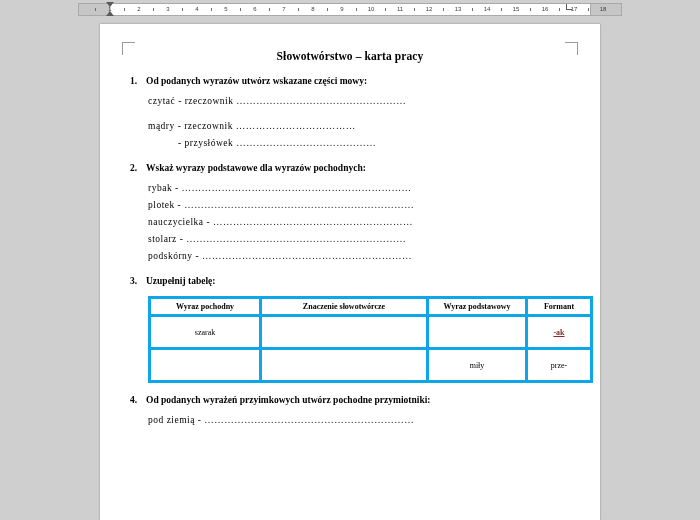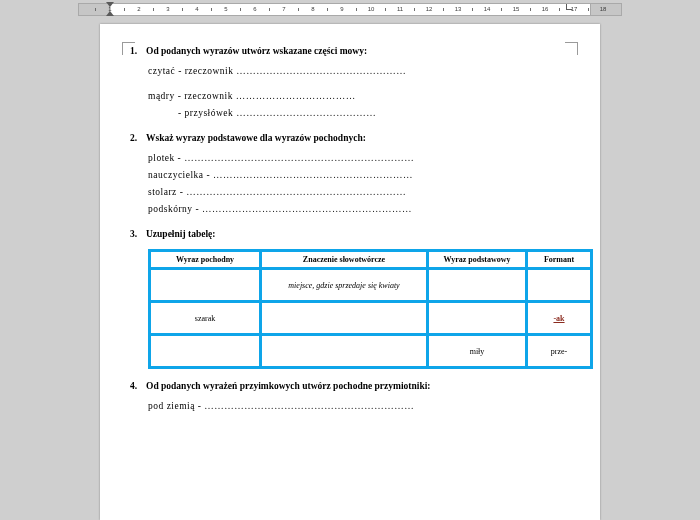--- a/index.html
+++ b/index.html
@@ -229,36 +229,38 @@
   <div class="indent-marker indent-bottom" style="left:106px"></div>
   <div class="tab-stop" style="left:566px"></div>
 </div>
 
 <div class="page">
   <div class="corner tl"></div>
   <div class="corner tr"></div>
 
   <div class="doc">
 
+    <div class="doc-title">Słowotwórstwo – karta pracy</div>
 
     <div class="task">
       <span class="task-num">1.</span>
       <span class="task-text">Od podanych wyrazów utwórz wskazane części mowy:</span>
     </div>
     <div class="line-item dots">czytać - rzeczownik ……………………………………………</div>
     <div class="gap-sm"></div>
     <div class="line-item dots">mądry - rzeczownik ………………………………</div>
     <div class="line-item indent dots">- przysłówek ……………………………………</div>
 
     <div class="gap-sm"></div>
 
     <div class="task">
       <span class="task-num">2.</span>
       <span class="task-text">Wskaż wyrazy podstawowe dla wyrazów pochodnych:</span>
     </div>
+    <div class="line-item dots">rybak - ……………………………………………………………</div>
     <div class="line-item dots">plotek - ……………………………………………………………</div>
     <div class="line-item dots">nauczycielka - ……………………………………………………</div>
     <div class="line-item dots">stolarz - …………………………………………………………</div>
     <div class="line-item dots">podskórny - ………………………………………………………</div>
 
     <div class="gap-sm"></div>
 
     <div class="task">
       <span class="task-num">3.</span>
       <span class="task-text">Uzupełnij tabelę:</span>
@@ -267,26 +269,20 @@
     <table class="ws-table">
       <thead>
         <tr>
           <th class="col1">Wyraz pochodny</th>
           <th class="col2">Znaczenie słowotwórcze</th>
           <th class="col3">Wyraz podstawowy</th>
           <th class="col4">Formant</th>
         </tr>
       </thead>
       <tbody>
-        <tr>
-          <td></td>
-          <td class="italic">miejsce, gdzie sprzedaje się kwiaty</td>
-          <td></td>
-          <td></td>
-        </tr>
         <tr>
           <td>szarak</td>
           <td></td>
           <td></td>
           <td class="formant-red">-ak</td>
         </tr>
         <tr>
           <td></td>
           <td></td>
           <td>miły</td>

